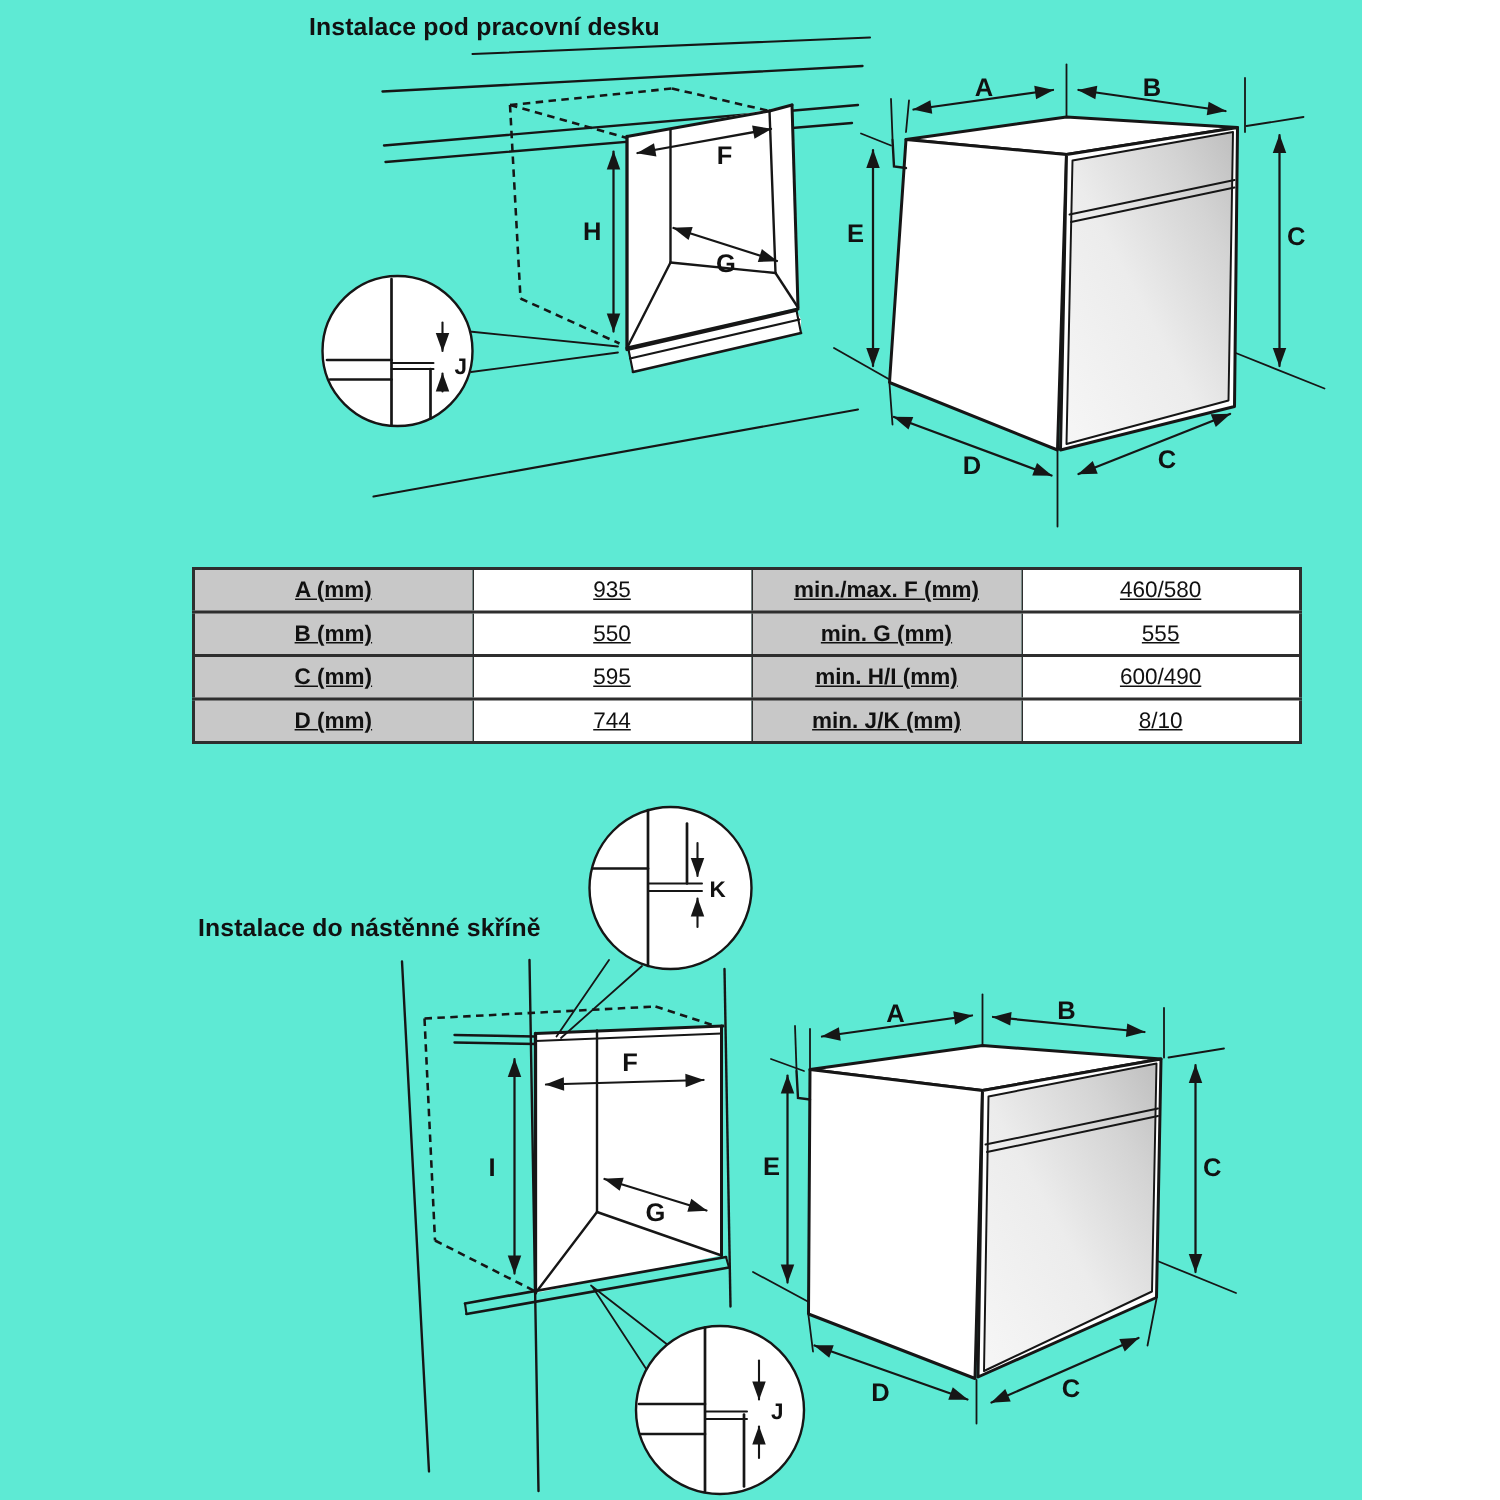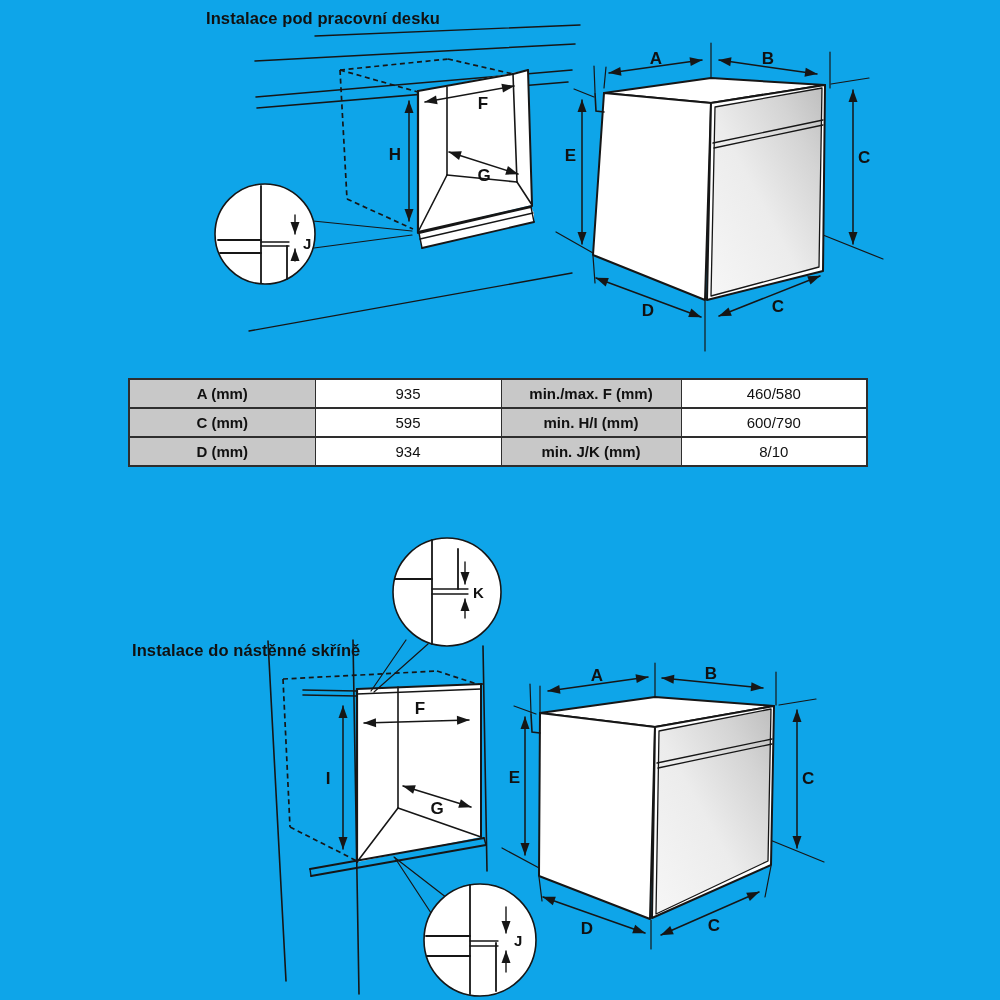--- a/index.html
+++ b/index.html
@@ -1,20 +1,20 @@
 <!DOCTYPE html>
 <html><head>
 <meta charset="utf-8">
 <style>
   html,body{margin:0;padding:0;background:#fff;}
-  .screen{position:relative;width:1000px;height:1000px;background:#0ea5e9;overflow:hidden;
+  .screen{position:relative;width:908px;height:1000px;background:#5eead4;overflow:hidden;
           font-family:"Liberation Sans",sans-serif;color:#111;}
   .sec-title{position:absolute;font-weight:bold;font-size:16.5px;letter-spacing:.1px;white-space:nowrap;}
   #title1{left:206px;top:9px;}
-  #title2{left:132px;top:641px;}
+  #title2{left:132px;top:610px;}
   svg{position:absolute;left:0;top:0;}
   svg line, svg polyline{stroke:#161616;fill:none;stroke-linecap:round;}
   .w12{stroke-width:1.2px;}
   .w13{stroke-width:1.3px;}
   .w14{stroke-width:1.4px;}
   .w16{stroke-width:1.6px;}
   .w18{stroke-width:1.8px;}
   .w2{stroke-width:2px;}
   .w22{stroke-width:2.2px;}
   .dsh{stroke-dasharray:5 3.6;stroke-width:1.7px;stroke-linecap:butt;}
@@ -22,21 +22,21 @@
   .dime{stroke:#161616;stroke-width:1.4px;marker-end:url(#ae);}
   .face{fill:#fff;stroke:#161616;stroke-width:2px;stroke-linejoin:round;}
   .fillw{fill:#fff;stroke:none;}
   .panel{fill:url(#doorGrad);stroke:#161616;stroke-width:1.3px;stroke-linejoin:round;}
   .circ{fill:#fff;stroke:#161616;stroke-width:1.6px;}
   text.dl{font-family:"Liberation Sans",sans-serif;font-weight:bold;font-size:17px;fill:#111;}
   text.dls{font-family:"Liberation Sans",sans-serif;font-weight:bold;font-size:15px;fill:#111;}
   
   #dimtable{position:absolute;left:128px;top:378px;width:738px;border-collapse:collapse;table-layout:fixed;}
   #dimtable td{height:27px;border:1.5px solid #2e2e2e;border-top:2.3px solid #2e2e2e;border-bottom:2.3px solid #2e2e2e;
-               text-align:center;vertical-align:middle;font-size:15px;padding:0;}
+               text-align:center;vertical-align:middle;font-size:15px;padding:0;text-decoration:underline;}
   #dimtable{border:2.4px solid #2e2e2e;}
   td.lbl{background:#c8c8c8;font-weight:bold;}
   td.val{background:#fff;font-weight:normal;}
 </style>
 </head>
 <body>
 
 <div class="screen">
 
   <div id="title1" class="sec-title">Instalace pod pracovní desku</div>
@@ -273,27 +273,33 @@
         <col style="width:186px">
       </colgroup>
     <tbody>
       <tr>
         <td class="lbl">A (mm)</td>
         <td class="val">935</td>
         <td class="lbl">min./max. F (mm)</td>
         <td class="val">460/580</td>
       </tr>
       <tr>
+        <td class="lbl">B (mm)</td>
+        <td class="val">550</td>
+        <td class="lbl">min. G (mm)</td>
+        <td class="val">555</td>
+      </tr>
+      <tr>
         <td class="lbl">C (mm)</td>
         <td class="val">595</td>
         <td class="lbl">min. H/I (mm)</td>
-        <td class="val">600/790</td>
+        <td class="val">600/490</td>
       </tr>
       <tr>
         <td class="lbl">D (mm)</td>
-        <td class="val">934</td>
+        <td class="val">744</td>
         <td class="lbl">min. J/K (mm)</td>
         <td class="val">8/10</td>
       </tr>
     </tbody>
   </table>
 
 </div>
 
 </body></html>

